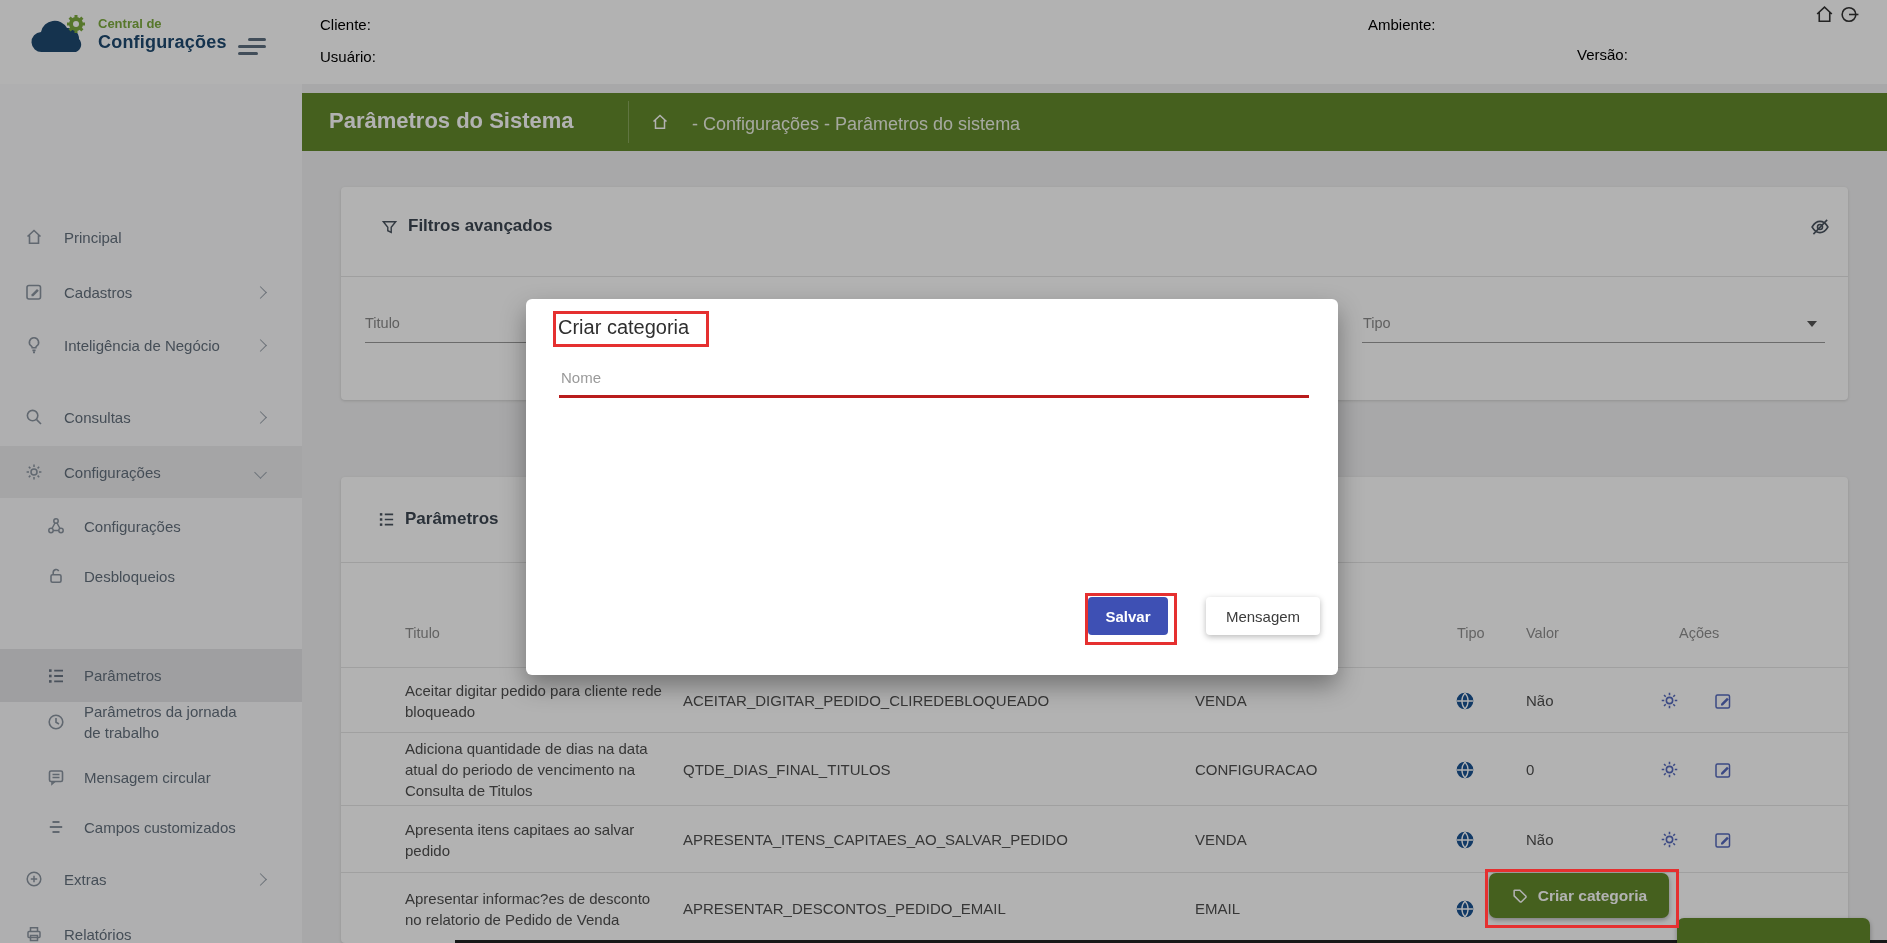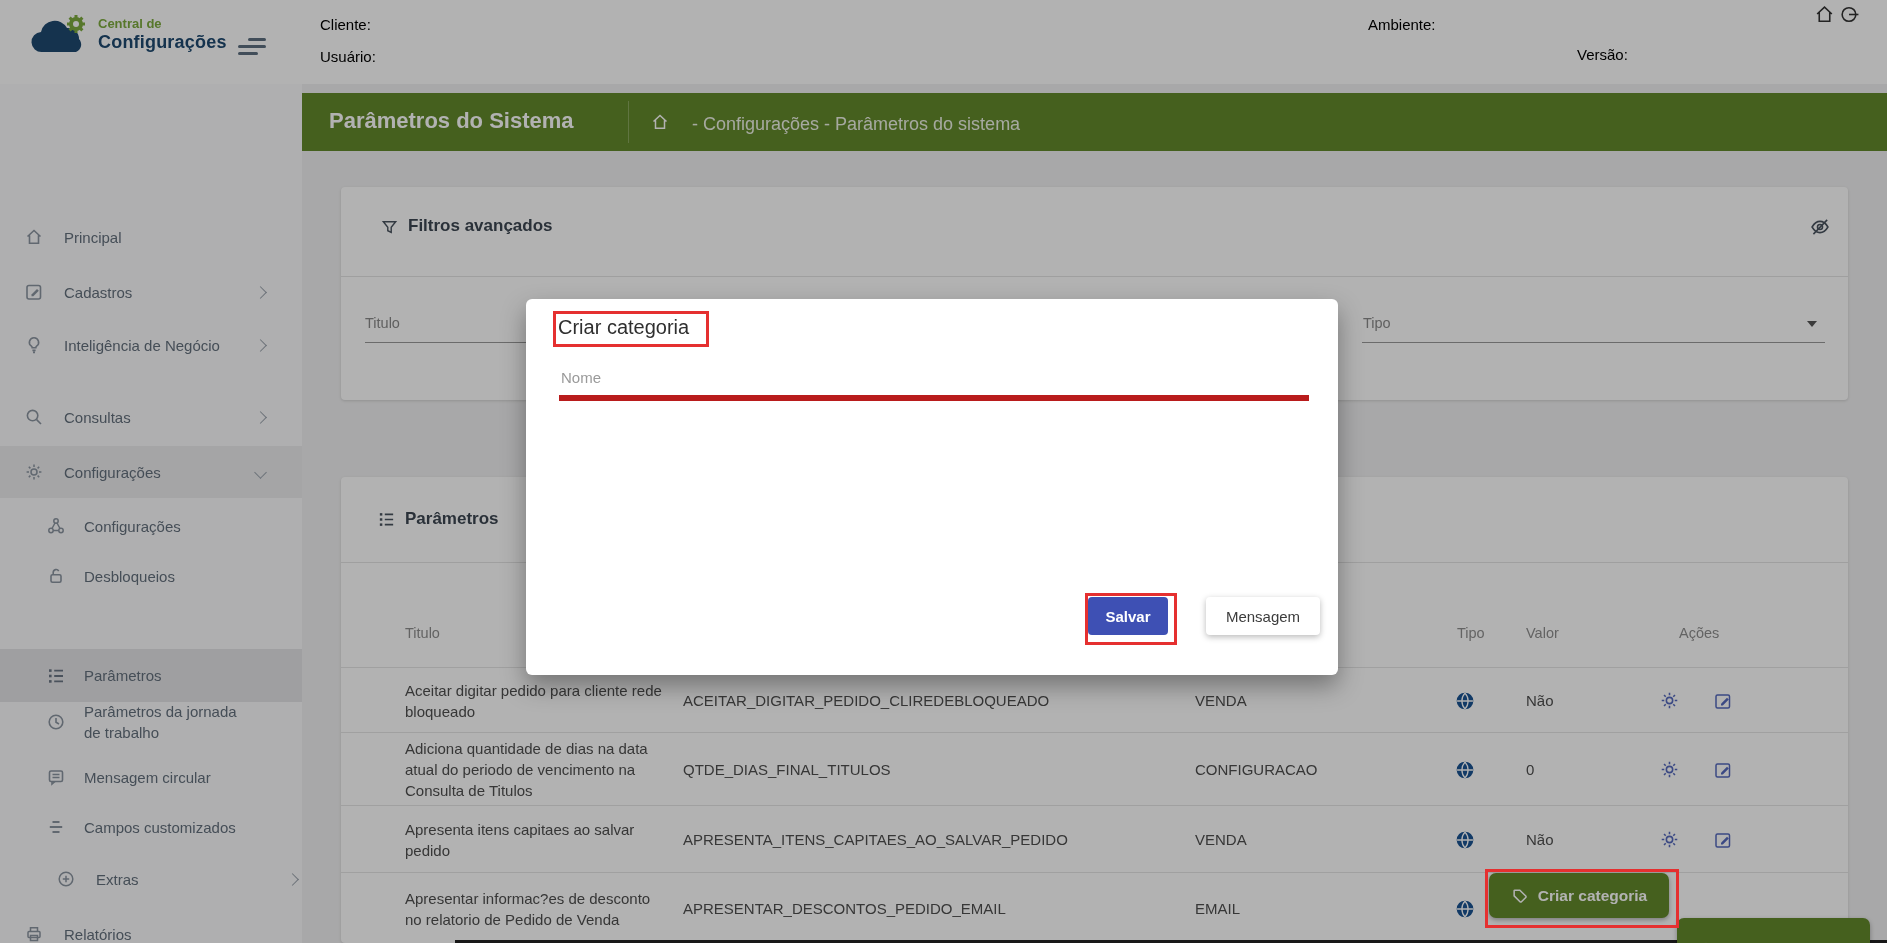--- a/index.html
+++ b/index.html
@@ -64,21 +64,21 @@
        box-shadow:0 2px 5px rgba(0,0,0,.3);cursor:pointer;z-index:10;}
 
   .bottom-line{left:455px;top:940px;width:1432px;height:3px;background:#232323;z-index:4;}
 
   
   .overlay{left:0;top:0;width:1887px;height:943px;background:rgba(0,0,0,.30);z-index:50;}
   .modal{left:526px;top:299px;width:812px;height:376px;background:#ffffff;border-radius:6px;
          box-shadow:0 11px 25px rgba(0,0,0,.35);z-index:100;}
   .modal-title{left:32px;top:17px;font-size:20px;color:#2f2f2f;}
   .modal-input{left:33px;top:60px;width:746px;height:34px;border:none;outline:none;background:transparent;
-               border-bottom:6px solid #b91c1c;font-size:15px;color:#333;
+               border-bottom:3px solid #b91c1c;font-size:15px;color:#333;
                font-family:"Liberation Sans","DejaVu Sans",sans-serif;}
   .modal-input::placeholder{color:#9a9a9a;}
   .btn{position:absolute;display:flex;align-items:center;justify-content:center;border-radius:4px;
        font-size:15px;font-weight:bold;cursor:pointer;}
   .btn-save{left:562px;top:298px;width:80px;height:38px;background:#3e50b4;color:#ffffff;}
   .btn-cancel{left:680px;top:298px;width:114px;height:38px;background:#ffffff;color:#3c3c3c;
               box-shadow:0 2px 6px rgba(0,0,0,.28);font-weight:normal;}
 
   
   .ann{position:absolute;border:3px solid #e53030;z-index:110;pointer-events:none;}
@@ -244,21 +244,21 @@
 
     <div class="side-item sub" style="top:723px;height:40px;">
       <span class="ic">
         <svg width="20" height="20" viewBox="0 0 20 20" fill="none" stroke="#8b95a1" stroke-width="2.2">
             <path d="M6.5 5 H13.5 M3.8 10 H16.2 M6.5 15 H13.5"></path>
           </svg>
         </span>
       <span class="lbl">Campos customizados</span>
     </div>
 
-    <div class="side-item" style="top:775px;height:40px;margin-left:32px;">
+    <div class="side-item" style="top:775px;height:40px;">
       <span class="ic">
         <svg width="20" height="20" viewBox="0 0 20 20" fill="none" stroke="#8b95a1" stroke-width="1.5">
             <circle cx="10" cy="10" r="6.8"></circle>
             <path d="M10 6.8 V13.2 M6.8 10 H13.2"></path>
           </svg>
         </span>
       <span class="lbl">Extras</span>
       <span class="chev right"></span>
     </div>
 

